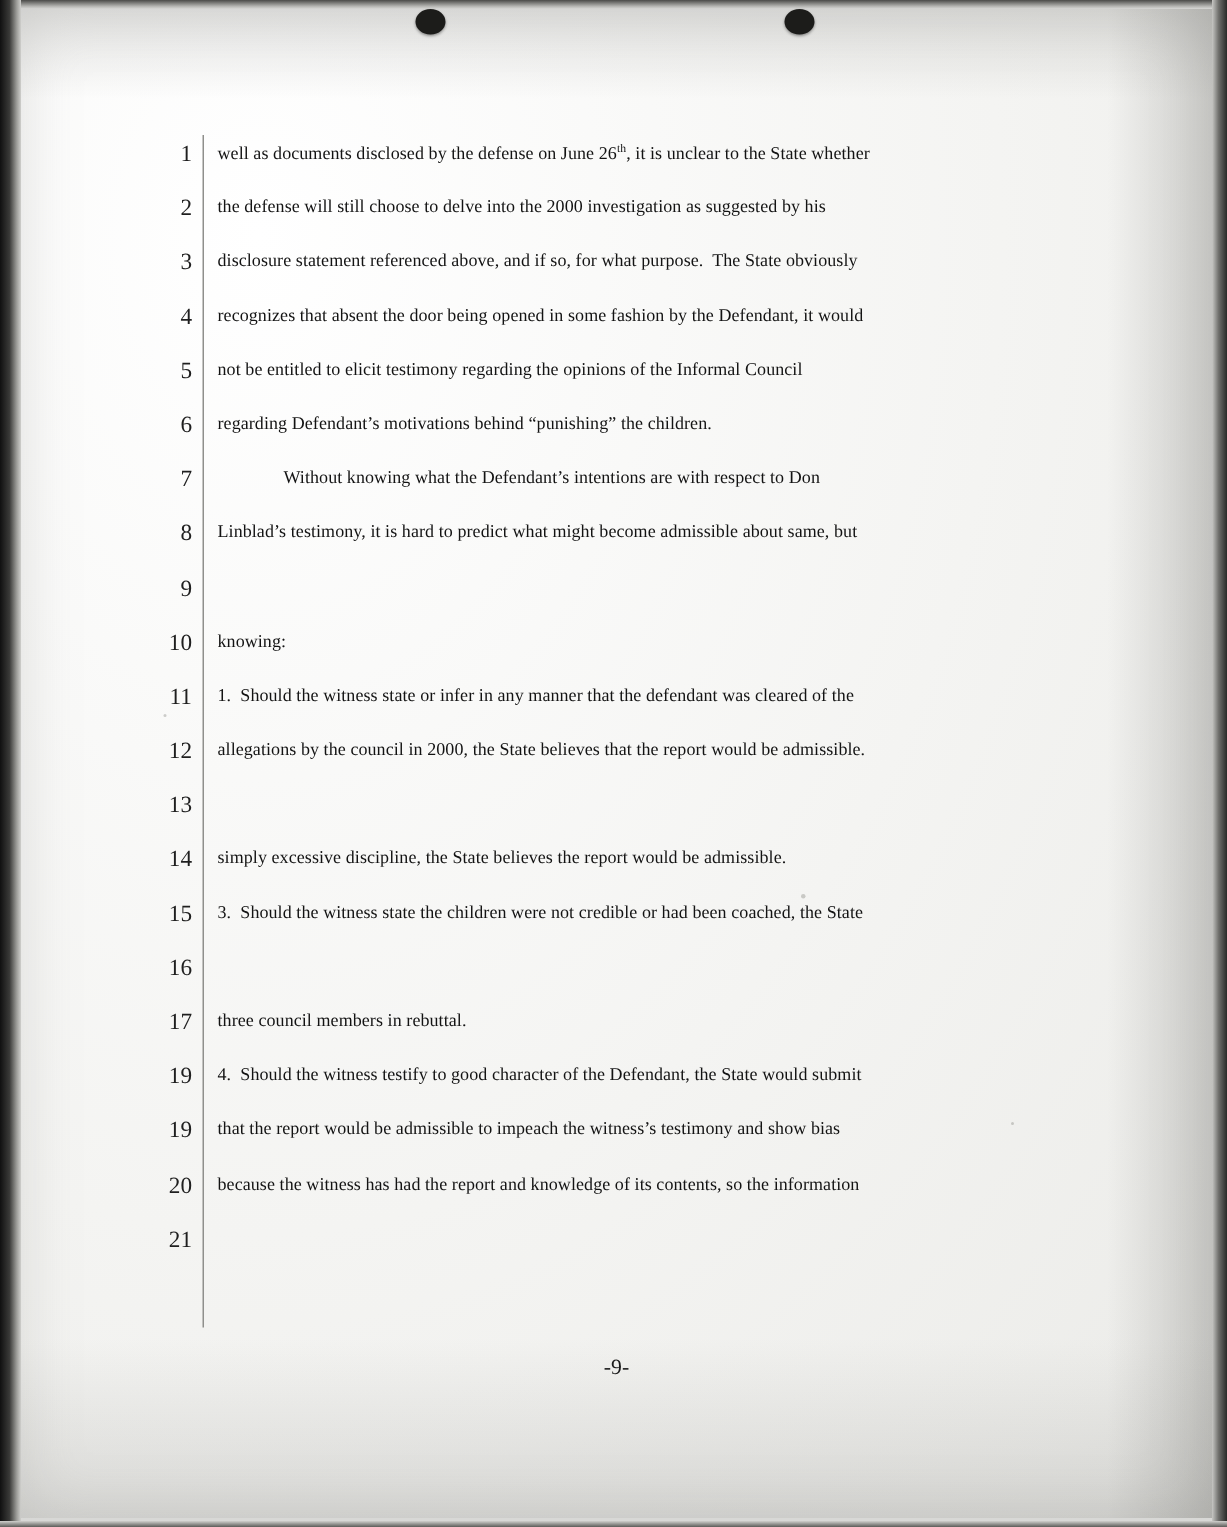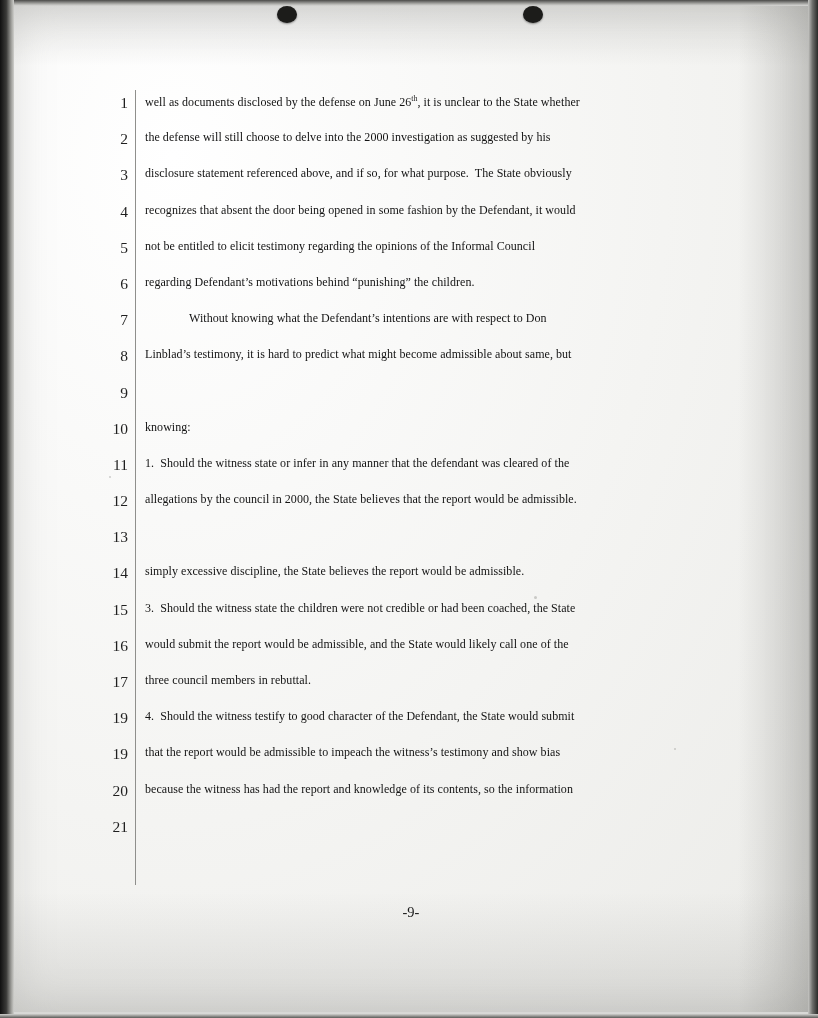--- a/index.html
+++ b/index.html
@@ -255,21 +255,20 @@
         <div class="line-text">simply excessive discipline, the State believes the report would be admissible.</div>
       </div>
 
       <div class="line-row">
         <div class="line-num">15</div>
         <div class="line-text">3.  Should the witness state the children were not credible or had been coached, the State</div>
       </div>
 
       <div class="line-row">
         <div class="line-num">16</div>
-        <div class="line-text">would submit the report would be admissible, and the State would likely call one of the</div>
       </div>
 
       <div class="line-row">
         <div class="line-num">17</div>
         <div class="line-text">three council members in rebuttal.</div>
       </div>
 
       <div class="line-row">
         <div class="line-num">19</div>
         <div class="line-text">4.  Should the witness testify to good character of the Defendant, the State would submit</div>

